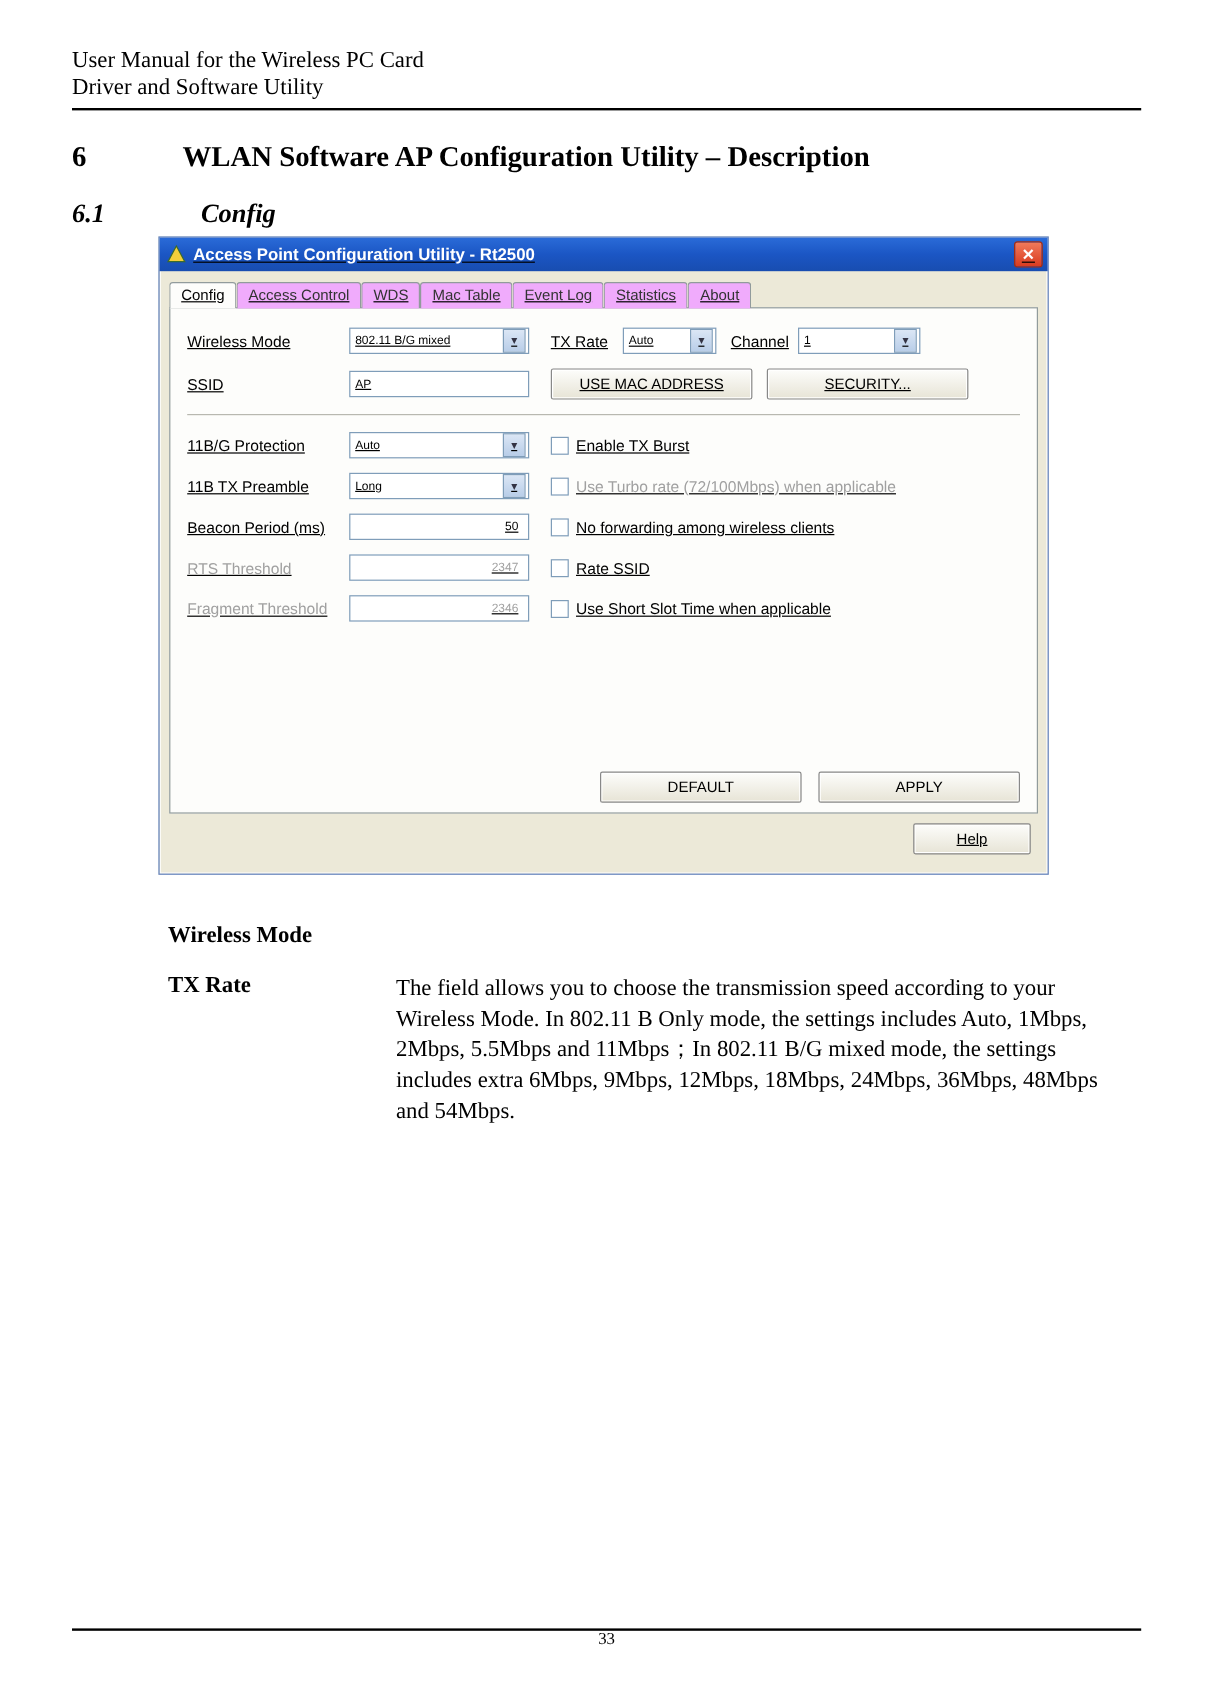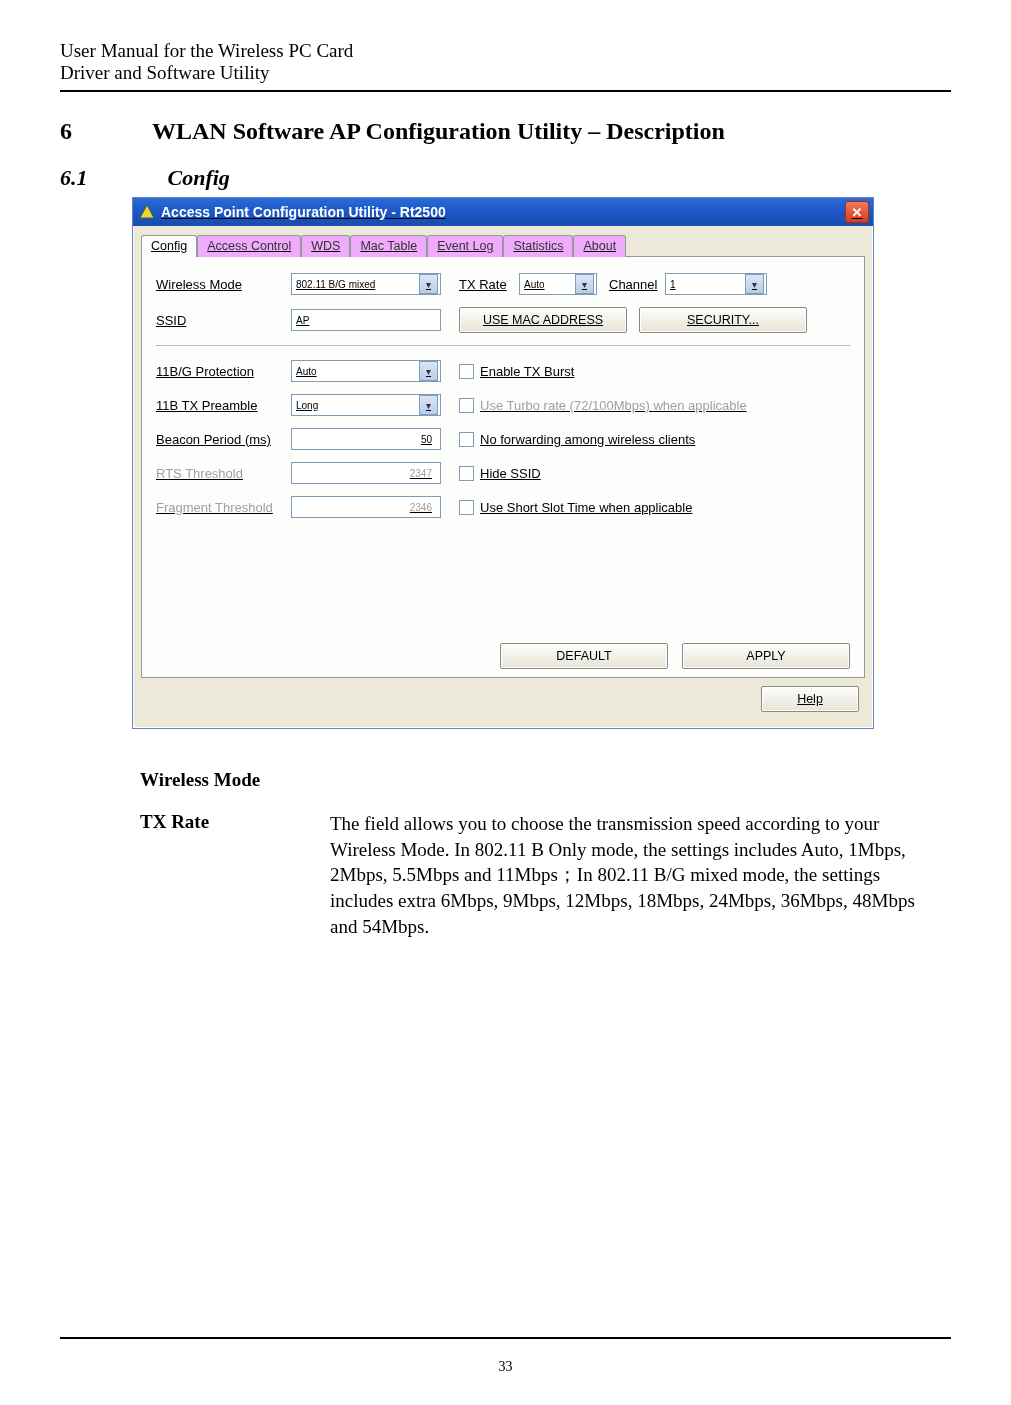--- a/index.html
+++ b/index.html
@@ -227,21 +227,21 @@
   }
 
   .footer {
     position: absolute;
     bottom: 30px;
     left: 60px;
     right: 60px;
     border-top: 2px solid #000;
     text-align: center;
     font-size: 14px;
-    padding-top: 20px;
+    padding-top: 0;
   }
 </style>
 </head>
 <body>
 
 <div class="page">
   <div class="header-line1">User Manual for the Wireless PC Card</div>
   <div class="header-line2">Driver and Software Utility</div>
 
   <div class="chapter-line">
@@ -358,21 +358,21 @@
           </div>
 
           <div class="row">
             <span class="lab disabled">RTS Threshold</span>
             <span class="textbox right disabled" style="width:150px">
               <span>2347</span>
             </span>
             <span style="width:18px"></span>
             <span class="chk">
               <span class="box"></span>
-              <span>Hide SSID</span>
+              <span>Rate SSID</span>
             </span>
           </div>
 
           <div class="row">
             <span class="lab disabled">Fragment Threshold</span>
             <span class="textbox right disabled" style="width:150px">
               <span>2346</span>
             </span>
             <span style="width:18px"></span>
             <span class="chk">

